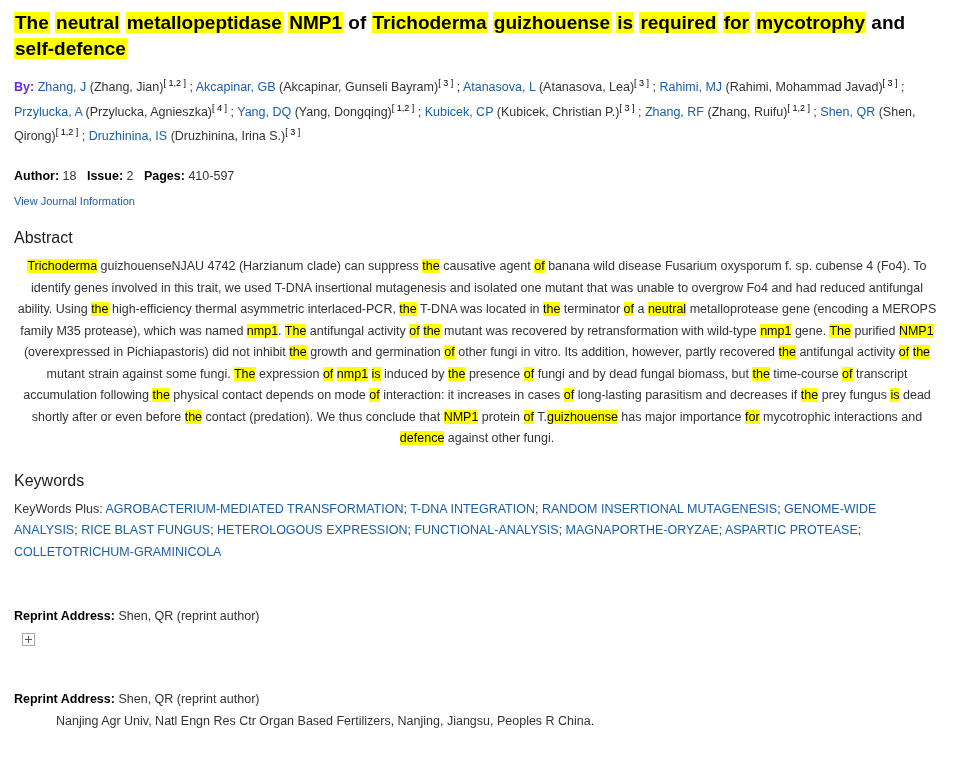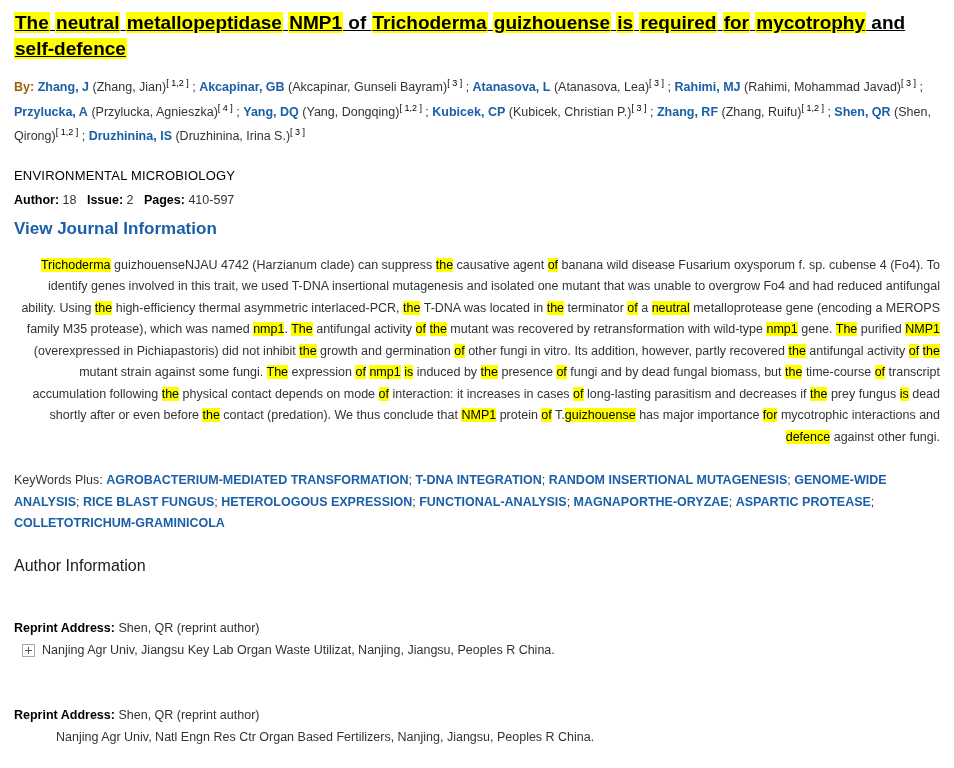--- a/index.html
+++ b/index.html
@@ -23,35 +23,33 @@
     background: #ffff00;
     color: #000000;
   }
   
   .title {
     font-size: 19px;
     font-weight: bold;
     color: #000000;
     line-height: 1.35;
     margin: 2px 0 14px 0;
-    text-decoration: underline;
   }
   .title .hl { padding: 0 1px; }
   
   .authors {
     font-size: 12.5px;
     line-height: 1.85;
     color: #333333;
     margin-bottom: 18px;
   }
-  .authors b { color: #a16207; }
+  .authors b { color: #6d28d9; }
   a.lnk {
     color: #1a5fa8;
     text-decoration: none;
-    font-weight: bold;
   }
   sup.ref {
     color: #000000;
     font-size: 9px;
     vertical-align: super;
   }
   
   .journal {
     font-size: 12.5px;
     line-height: 1.6;
@@ -60,36 +58,36 @@
   .journal .jname {
     font-size: 13px;
     color: #000000;
     letter-spacing: 0.2px;
     margin-bottom: 3px;
   }
   .journal .row { margin-bottom: 1px; }
   .journal .lbl { font-weight: bold; color: #000000; }
   .viewjournal {
     margin-top: 9px;
-    margin-bottom: 16px;
-    font-size: 17px;
+    margin-bottom: 22px;
+    font-size: 11px;
   }
   
   h2.sect {
     font-size: 16px;
     font-weight: normal;
     color: #1a1a1a;
     margin: 0 0 9px 0;
     padding: 0;
   }
   .sect-wrap { margin-bottom: 22px; }
   .abstract-body {
     font-size: 12.5px;
     line-height: 1.72;
-    text-align: right;
+    text-align: center;
     color: #333333;
   }
   .kw-line {
     font-size: 12.5px;
     line-height: 1.72;
   }
   .kw-line .lbl { color: #333333; }
   
   .ai-row {
     font-size: 12.5px;
@@ -136,59 +134,58 @@
 <div class="page">
 
   <h1 class="title" id="title"><span class="hl">The</span><span> </span><span class="hl">neutral</span><span> </span><span class="hl">metallopeptidase</span><span> </span><span class="hl">NMP1</span><span> of </span><span class="hl">Trichoderma</span><span> </span><span class="hl">guizhouense</span><span> </span><span class="hl">is</span><span> </span><span class="hl">required</span><span> </span><span class="hl">for</span><span> </span><span class="hl">mycotrophy</span><span> and </span><span class="hl">self-defence</span></h1>
 
   <div class="authors">
     <b>By:</b>
     <span id="authors-container"> <a class="lnk" href="#">Zhang, J</a> <span>(Zhang, Jian)</span><sup class="ref">[ 1,2 ]</sup><span class="sep"> ; </span> <a class="lnk" href="#">Akcapinar, GB</a> <span>(Akcapinar, Gunseli Bayram)</span><sup class="ref">[ 3 ]</sup><span class="sep"> ; </span> <a class="lnk" href="#">Atanasova, L</a> <span>(Atanasova, Lea)</span><sup class="ref">[ 3 ]</sup><span class="sep"> ; </span> <a class="lnk" href="#">Rahimi, MJ</a> <span>(Rahimi, Mohammad Javad)</span><sup class="ref">[ 3 ]</sup><span class="sep"> ; </span> <a class="lnk" href="#">Przylucka, A</a> <span>(Przylucka, Agnieszka)</span><sup class="ref">[ 4 ]</sup><span class="sep"> ; </span> <a class="lnk" href="#">Yang, DQ</a> <span>(Yang, Dongqing)</span><sup class="ref">[ 1,2 ]</sup><span class="sep"> ; </span> <a class="lnk" href="#">Kubicek, CP</a> <span>(Kubicek, Christian P.)</span><sup class="ref">[ 3 ]</sup><span class="sep"> ; </span> <a class="lnk" href="#">Zhang, RF</a> <span>(Zhang, Ruifu)</span><sup class="ref">[ 1,2 ]</sup><span class="sep"> ; </span> <a class="lnk" href="#">Shen, QR</a> <span>(Shen, Qirong)</span><sup class="ref">[ 1,2 ]</sup><span class="sep"> ; </span> <a class="lnk" href="#">Druzhinina, IS</a> <span>(Druzhinina, Irina S.)</span><sup class="ref">[ 3 ]</sup></span>
   </div>
 
   <div class="journal">
-    <div class="jname">ENVIRONMENTAL MICROBIOLOGY</div>
     <div class="row">
       <span class="lbl">Author:</span>
       <span>18</span>
       &nbsp;
       <span class="lbl">Issue:</span>
       <span>2</span>
       &nbsp;
       <span class="lbl">Pages:</span>
       <span>410-597</span>
     </div>
   </div>
 
   <div class="viewjournal">
     <a class="lnk" href="#">View Journal Information</a>
   </div>
 
   <div class="sect-wrap">
+    <h2 class="sect">Abstract</h2>
     <div class="abstract-body" id="abstract-body"><span class="hl">Trichoderma</span><span> guizhouenseNJAU 4742 (Harzianum clade) can suppress </span><span class="hl">the</span><span> causative agent </span><span class="hl">of</span><span> banana wild disease Fusarium oxysporum f. sp. cubense 4 (Fo4). To identify genes involved in this trait, we used T-DNA insertional mutagenesis and isolated one mutant that was unable to overgrow Fo4 and had reduced antifungal ability. Using </span><span class="hl">the</span><span> high-efficiency thermal asymmetric interlaced-PCR, </span><span class="hl">the</span><span> T-DNA was located in </span><span class="hl">the</span><span> terminator </span><span class="hl">of</span><span> a </span><span class="hl">neutral</span><span> metalloprotease gene (encoding a MEROPS family M35 protease), which was named </span><span class="hl">nmp1</span><span>. </span><span class="hl">The</span><span> antifungal activity </span><span class="hl">of</span><span> </span><span class="hl">the</span><span> mutant was recovered by retransformation with wild-type </span><span class="hl">nmp1</span><span> gene. </span><span class="hl">The</span><span> purified </span><span class="hl">NMP1</span><span> (overexpressed in Pichiapastoris) did not inhibit </span><span class="hl">the</span><span> growth and germination </span><span class="hl">of</span><span> other fungi in vitro. Its addition, however, partly recovered </span><span class="hl">the</span><span> antifungal activity </span><span class="hl">of</span><span> </span><span class="hl">the</span><span> mutant strain against some fungi. </span><span class="hl">The</span><span> expression </span><span class="hl">of</span><span> </span><span class="hl">nmp1</span><span> </span><span class="hl">is</span><span> induced by </span><span class="hl">the</span><span> presence </span><span class="hl">of</span><span> fungi and by dead fungal biomass, but </span><span class="hl">the</span><span> time-course </span><span class="hl">of</span><span> transcript accumulation following </span><span class="hl">the</span><span> physical contact depends on mode </span><span class="hl">of</span><span> interaction: it increases in cases </span><span class="hl">of</span><span> long-lasting parasitism and decreases if </span><span class="hl">the</span><span> prey fungus </span><span class="hl">is</span><span> dead shortly after or even before </span><span class="hl">the</span><span> contact (predation). We thus conclude that </span><span class="hl">NMP1</span><span> protein </span><span class="hl">of</span><span> T.</span><span class="hl">guizhouense</span><span> has major importance </span><span class="hl">for</span><span> mycotrophic interactions and </span><span class="hl">defence</span><span> against other fungi.</span></div>
   </div>
 
   <div class="sect-wrap">
+    <h2 class="sect">Keywords</h2>
     <div class="kw-line">
       <span class="lbl">KeyWords Plus:</span>
       <span id="kwplus-container"><a class="lnk" href="#">AGROBACTERIUM-MEDIATED TRANSFORMATION</a><span class="sep">; </span><a class="lnk" href="#">T-DNA INTEGRATION</a><span class="sep">; </span><a class="lnk" href="#">RANDOM INSERTIONAL MUTAGENESIS</a><span class="sep">; </span><a class="lnk" href="#">GENOME-WIDE ANALYSIS</a><span class="sep">; </span><a class="lnk" href="#">RICE BLAST FUNGUS</a><span class="sep">; </span><a class="lnk" href="#">HETEROLOGOUS EXPRESSION</a><span class="sep">; </span><a class="lnk" href="#">FUNCTIONAL-ANALYSIS</a><span class="sep">; </span><a class="lnk" href="#">MAGNAPORTHE-ORYZAE</a><span class="sep">; </span><a class="lnk" href="#">ASPARTIC PROTEASE</a><span class="sep">; </span><a class="lnk" href="#">COLLETOTRICHUM-GRAMINICOLA</a></span>
     </div>
   </div>
 
   <div class="sect-wrap">
-    <h2 class="sect">Author Information</h2>
 
     <div class="ai-row">
       <span class="lbl">Reprint Address:</span>
       <span>Shen, QR (reprint author)</span>
     </div>
 
     <div class="addr-row">
       <span class="plusbox"></span>
-      <span>Nanjing Agr Univ, Jiangsu Key Lab Organ Waste Utilizat, Nanjing, Jiangsu, Peoples R China.</span>
     </div>
 
     <div class="ai-row">
       <span class="lbl">Reprint Address:</span>
       <span>Shen, QR (reprint author)</span>
     </div>
 
     <div class="addr-indent">
       <span>Nanjing Agr Univ, Natl Engn Res Ctr Organ Based Fertilizers, Nanjing, Jiangsu, Peoples R China.</span>
     </div>

